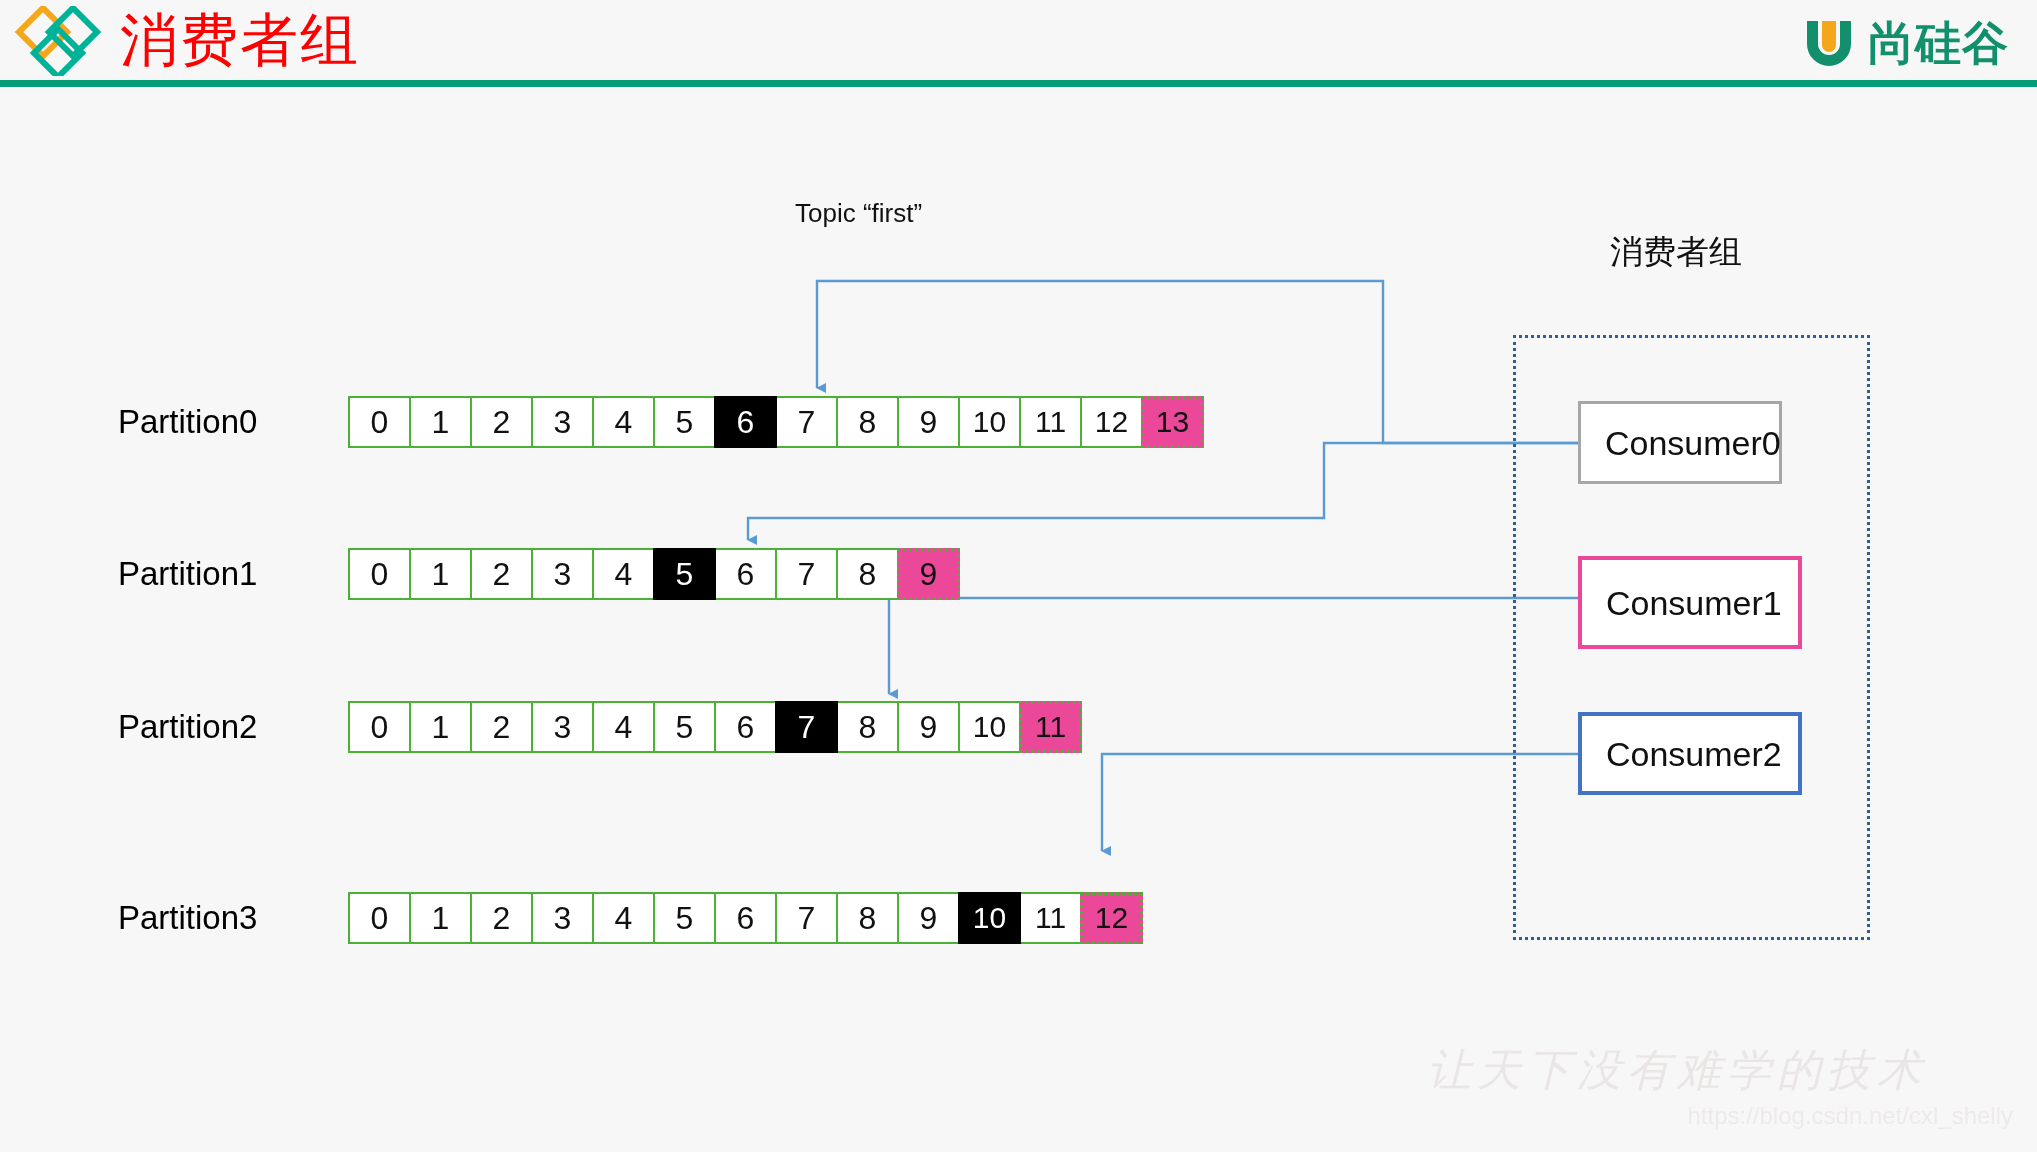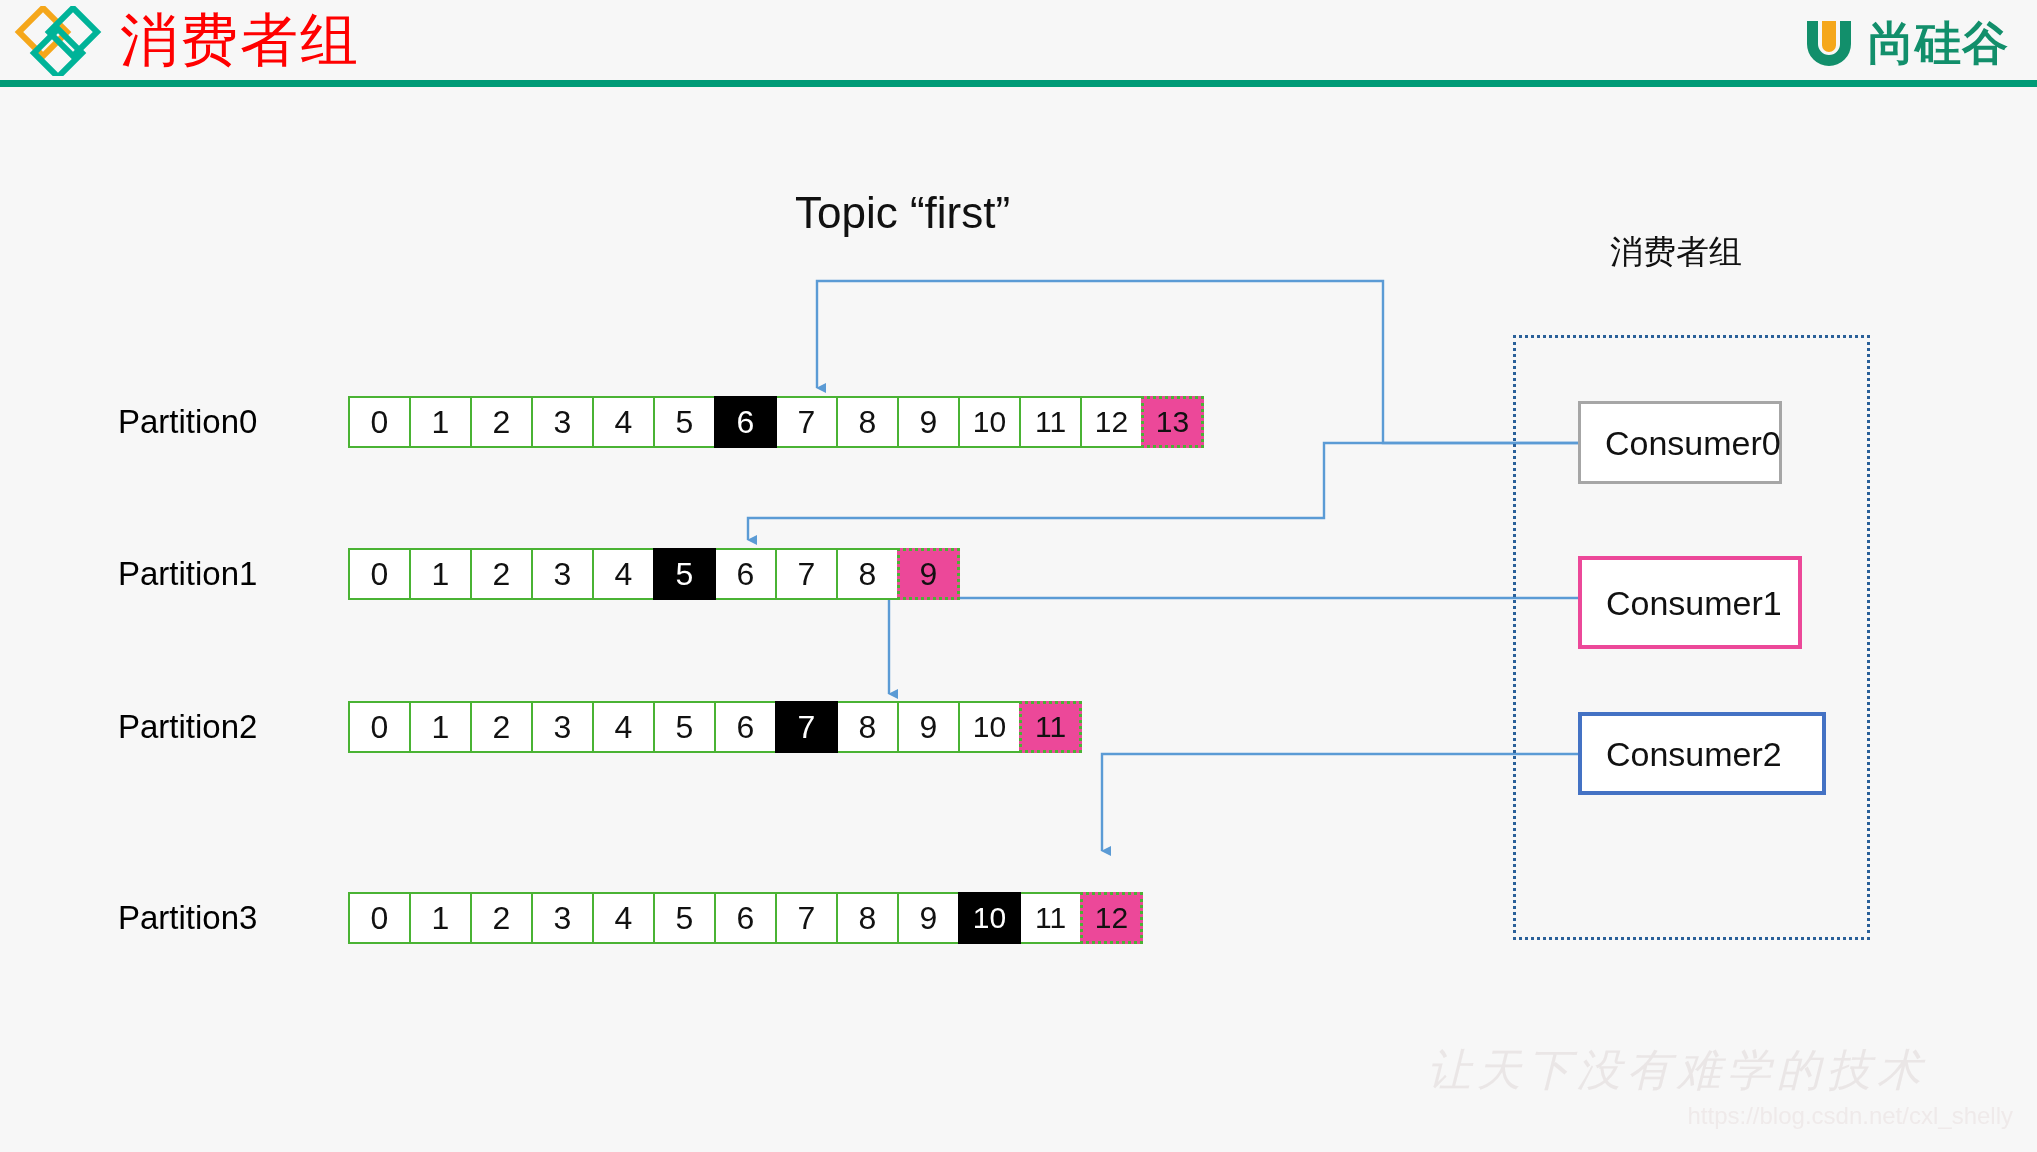--- a/index.html
+++ b/index.html
@@ -40,21 +40,21 @@
     font-family:"DejaVu Sans","Liberation Sans",sans-serif;
     letter-spacing:1px;white-space:nowrap;
   }
 
   
   #canvas{position:absolute;left:0;top:86px;width:2037px;height:1066px;}
   #wires{position:absolute;left:0;top:0;width:2037px;height:1066px;pointer-events:none;}
 
   .topic-label{
     position:absolute;
-    font-size:44px;line-height:38px;color:#111;white-space:nowrap;
+    font-size:26px;line-height:38px;color:#111;white-space:nowrap;
   }
   .group-label{
     position:absolute;
     font-size:33px;line-height:38px;color:#111;white-space:nowrap;
     font-family:"DejaVu Sans","Liberation Sans",sans-serif;
   }
 
   .partition-row{position:absolute;display:flex;align-items:center;}
   .partition-name{
     font-size:33px;line-height:38px;color:#000000;white-space:nowrap;
@@ -242,19 +242,19 @@
   <div id="consumer-group-box" style="left:1513px;top:249px;width:357px;height:605px;"></div>
 
   <div class="consumer-box" style="left:1578px;top:315px;width:204px;height:83px;border:3px solid #a6a6a6;">
     <span>Consumer0</span>
   </div>
 
   <div class="consumer-box" style="left:1578px;top:470px;width:224px;height:93px;border:4px solid #ec4899;">
     <span>Consumer1</span>
   </div>
 
-  <div class="consumer-box" style="left:1578px;top:626px;width:248px;height:83px;border:4px solid #4472c4;">
+  <div class="consumer-box" style="left:1578px;top:626px;width:224px;height:83px;border:4px solid #4472c4;">
     <span>Consumer2</span>
   </div>
 
   <div id="watermark-phrase">让天下没有难学的技术</div>
   <div id="watermark-url">https://blog.csdn.net/cxl_shelly</div>
 </div>
 
 </body></html>

